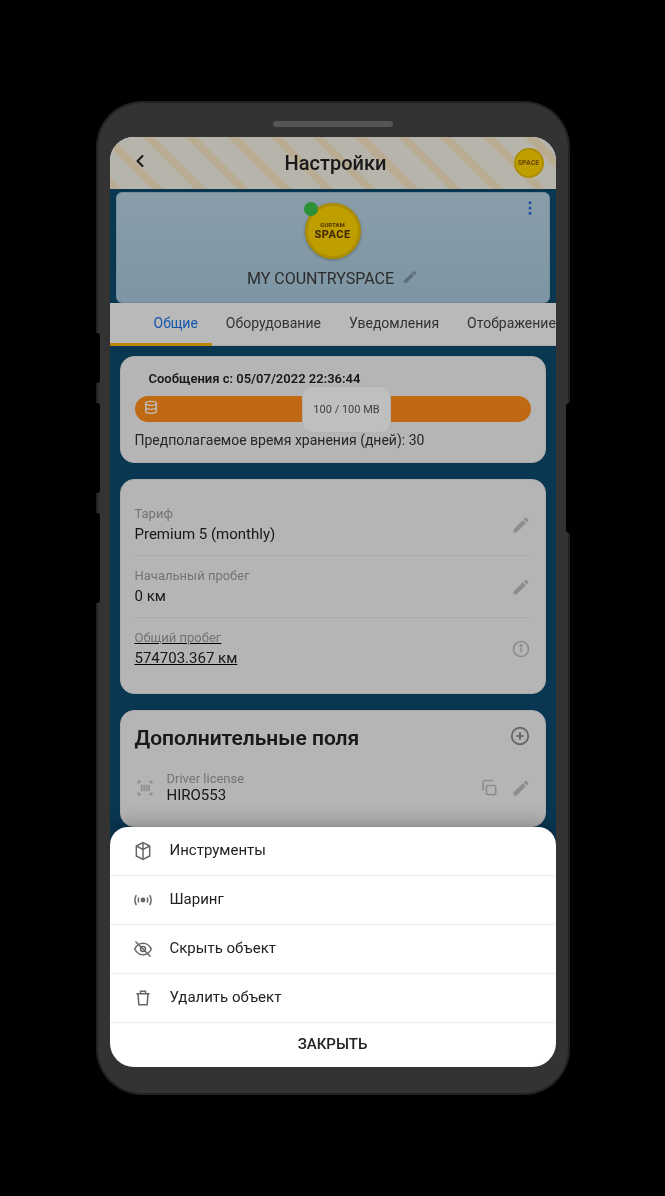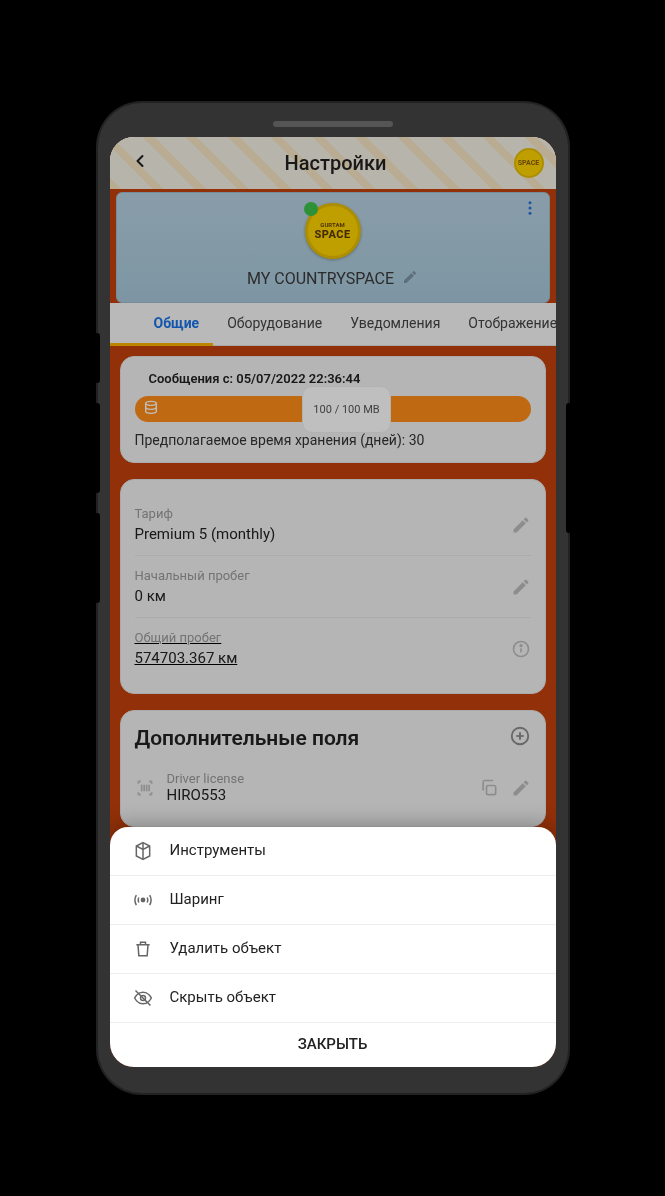--- a/index.html
+++ b/index.html
@@ -24,21 +24,21 @@
   .speaker {
     width: 120px;
     height: 6px;
     background: #555;
     border-radius: 3px;
     margin: 6px auto 10px auto;
   }
   .screen {
     width: 100%;
     height: 930px;
-    background: #c2410c;
+    background: #0c4a6e;
     border-radius: 24px;
     overflow: hidden;
     position: relative;
   }
   .overlay-dim {
     position: absolute;
     inset: 0;
     background: rgba(0,0,0,0.25);
     pointer-events: none;
     z-index: 5;
@@ -105,21 +105,21 @@
     border-bottom:1px solid #e0e0e0;
   }
   .tab {
     flex:0 0 auto;
     padding: 12px 14px;
     font-size:14px;
     color:#444;
   }
   .tab.active {
     color:#1a73e8;
-    font-weight:700;
+    font-weight:400;
     border-bottom: 3px solid #ffb300;
     margin-bottom:-1px;
     padding-left:44px;
   }
   
   .content { padding: 10px; }
   .card {
     background:#f2f2f2;
     border:1px solid #e3e3e3;
     border-radius:14px;
@@ -375,32 +375,32 @@
           <svg viewBox="0 0 24 24" fill="none" stroke="currentColor" stroke-width="1.8">
               <circle cx="12" cy="12" r="2" fill="currentColor"></circle>
               <path d="M7 9a7 7 0 0 0 0 6M17 9a7 7 0 0 1 0 6M4 6a12 12 0 0 0 0 12M20 6a12 12 0 0 1 0 12"></path>
             </svg>
         </span>
         <span>Шаринг</span>
       </div>
       <div class="sheet-item">
         <span class="sheet-icon">
           <svg viewBox="0 0 24 24" fill="none" stroke="currentColor" stroke-width="1.8">
-              <path d="M4 7h16M9 7V4h6v3M6 7l1 13h10l1-13"></path>
-            </svg>
-        </span>
-        <span>Удалить объект</span>
-      </div>
-      <div class="sheet-item">
-        <span class="sheet-icon">
-          <svg viewBox="0 0 24 24" fill="none" stroke="currentColor" stroke-width="1.8">
               <path d="M2 12s3.5-7 10-7 10 7 10 7-3.5 7-10 7S2 12 2 12z"></path>
               <circle cx="12" cy="12" r="3"></circle>
               <line x1="3" y1="3" x2="21" y2="21"></line>
             </svg>
         </span>
         <span>Скрыть объект</span>
       </div>
+      <div class="sheet-item">
+        <span class="sheet-icon">
+          <svg viewBox="0 0 24 24" fill="none" stroke="currentColor" stroke-width="1.8">
+              <path d="M4 7h16M9 7V4h6v3M6 7l1 13h10l1-13"></path>
+            </svg>
+        </span>
+        <span>Удалить объект</span>
+      </div>
       <div class="sheet-close">ЗАКРЫТЬ</div>
     </div>
 
   </div>
 </div>
 
 </body></html>

